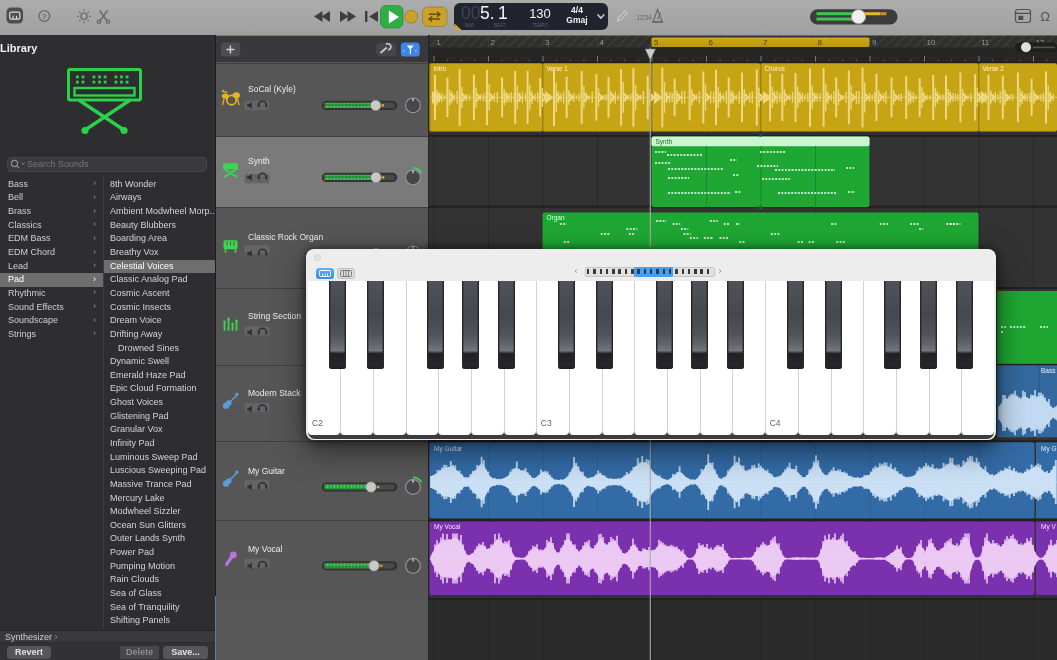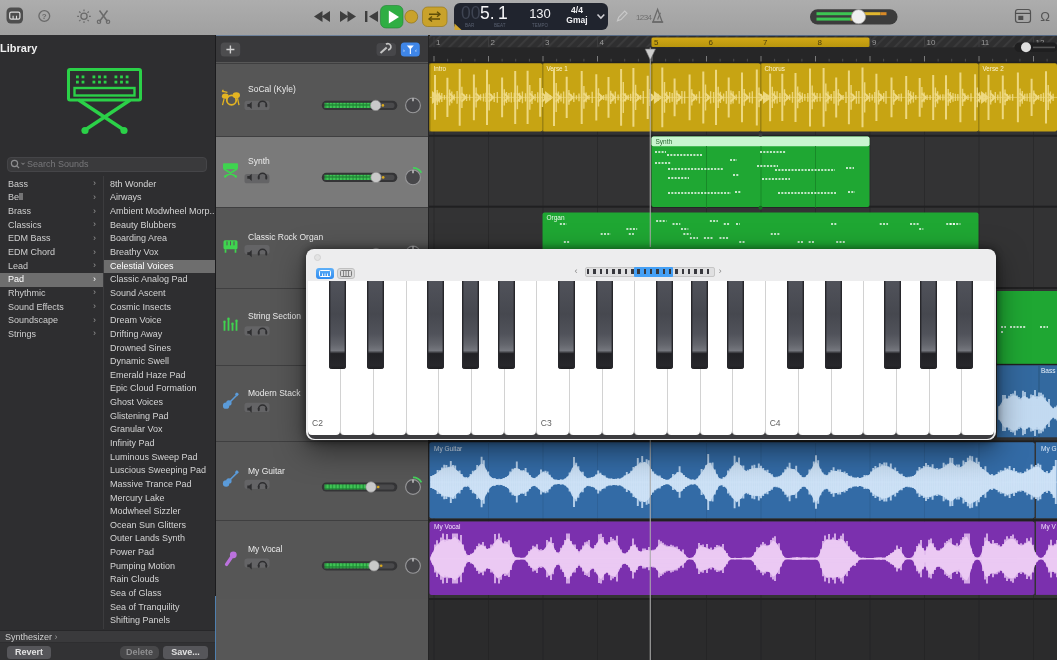--- a/index.html
+++ b/index.html
@@ -62,29 +62,29 @@
     <div class="abs" style="left:110px;top:218.7px;width:106px;height:13.64px;line-height:13.64px;font-size:9px;color:#d4d4d4;white-space:nowrap;overflow:hidden">Beauty Blubbers</div>
     <div class="abs" style="left:104px;top:232.4px;width:111px;height:13.64px;"></div>
     <div class="abs" style="left:110px;top:232.4px;width:106px;height:13.64px;line-height:13.64px;font-size:9px;color:#d4d4d4;white-space:nowrap;overflow:hidden">Boarding Area</div>
     <div class="abs" style="left:104px;top:246.0px;width:111px;height:13.64px;"></div>
     <div class="abs" style="left:110px;top:246.0px;width:106px;height:13.64px;line-height:13.64px;font-size:9px;color:#d4d4d4;white-space:nowrap;overflow:hidden">Breathy Vox</div>
     <div class="abs" style="left:104px;top:259.6px;width:111px;height:13.64px;background:#6e6e6e;"></div>
     <div class="abs" style="left:110px;top:259.6px;width:106px;height:13.64px;line-height:13.64px;font-size:9px;color:#ffffff;white-space:nowrap;overflow:hidden">Celestial Voices</div>
     <div class="abs" style="left:104px;top:273.3px;width:111px;height:13.64px;"></div>
     <div class="abs" style="left:110px;top:273.3px;width:106px;height:13.64px;line-height:13.64px;font-size:9px;color:#d4d4d4;white-space:nowrap;overflow:hidden">Classic Analog Pad</div>
     <div class="abs" style="left:104px;top:286.9px;width:111px;height:13.64px;"></div>
-    <div class="abs" style="left:110px;top:286.9px;width:106px;height:13.64px;line-height:13.64px;font-size:9px;color:#d4d4d4;white-space:nowrap;overflow:hidden">Sound Ascent</div>
+    <div class="abs" style="left:110px;top:286.9px;width:106px;height:13.64px;line-height:13.64px;font-size:9px;color:#d4d4d4;white-space:nowrap;overflow:hidden">Cosmic Ascent</div>
     <div class="abs" style="left:104px;top:300.6px;width:111px;height:13.64px;"></div>
     <div class="abs" style="left:110px;top:300.6px;width:106px;height:13.64px;line-height:13.64px;font-size:9px;color:#d4d4d4;white-space:nowrap;overflow:hidden">Cosmic Insects</div>
     <div class="abs" style="left:104px;top:314.2px;width:111px;height:13.64px;"></div>
     <div class="abs" style="left:110px;top:314.2px;width:106px;height:13.64px;line-height:13.64px;font-size:9px;color:#d4d4d4;white-space:nowrap;overflow:hidden">Dream Voice</div>
     <div class="abs" style="left:104px;top:327.8px;width:111px;height:13.64px;"></div>
     <div class="abs" style="left:110px;top:327.8px;width:106px;height:13.64px;line-height:13.64px;font-size:9px;color:#d4d4d4;white-space:nowrap;overflow:hidden">Drifting Away</div>
     <div class="abs" style="left:104px;top:341.5px;width:111px;height:13.64px;"></div>
-    <div class="abs" style="left:110px;top:341.5px;width:106px;height:13.64px;line-height:13.64px;font-size:9px;color:#d4d4d4;white-space:nowrap;overflow:hidden">Drowned Sines</div>
+    <div class="abs" style="left:118px;top:341.5px;width:106px;height:13.64px;line-height:13.64px;font-size:9px;color:#d4d4d4;white-space:nowrap;overflow:hidden">Drowned Sines</div>
     <div class="abs" style="left:104px;top:355.1px;width:111px;height:13.64px;"></div>
     <div class="abs" style="left:110px;top:355.1px;width:106px;height:13.64px;line-height:13.64px;font-size:9px;color:#d4d4d4;white-space:nowrap;overflow:hidden">Dynamic Swell</div>
     <div class="abs" style="left:104px;top:368.8px;width:111px;height:13.64px;"></div>
     <div class="abs" style="left:110px;top:368.8px;width:106px;height:13.64px;line-height:13.64px;font-size:9px;color:#d4d4d4;white-space:nowrap;overflow:hidden">Emerald Haze Pad</div>
     <div class="abs" style="left:104px;top:382.4px;width:111px;height:13.64px;"></div>
     <div class="abs" style="left:110px;top:382.4px;width:106px;height:13.64px;line-height:13.64px;font-size:9px;color:#d4d4d4;white-space:nowrap;overflow:hidden">Epic Cloud Formation</div>
     <div class="abs" style="left:104px;top:396.0px;width:111px;height:13.64px;"></div>
     <div class="abs" style="left:110px;top:396.0px;width:106px;height:13.64px;line-height:13.64px;font-size:9px;color:#d4d4d4;white-space:nowrap;overflow:hidden">Ghost Voices</div>
     <div class="abs" style="left:104px;top:409.7px;width:111px;height:13.64px;"></div>
     <div class="abs" style="left:110px;top:409.7px;width:106px;height:13.64px;line-height:13.64px;font-size:9px;color:#d4d4d4;white-space:nowrap;overflow:hidden">Glistening Pad</div>
@@ -114,21 +114,21 @@
     <div class="abs" style="left:110px;top:573.4px;width:106px;height:13.64px;line-height:13.64px;font-size:9px;color:#d4d4d4;white-space:nowrap;overflow:hidden">Rain Clouds</div>
     <div class="abs" style="left:104px;top:587.0px;width:111px;height:13.64px;"></div>
     <div class="abs" style="left:110px;top:587.0px;width:106px;height:13.64px;line-height:13.64px;font-size:9px;color:#d4d4d4;white-space:nowrap;overflow:hidden">Sea of Glass</div>
     <div class="abs" style="left:104px;top:600.6px;width:111px;height:13.64px;"></div>
     <div class="abs" style="left:110px;top:600.6px;width:106px;height:13.64px;line-height:13.64px;font-size:9px;color:#d4d4d4;white-space:nowrap;overflow:hidden">Sea of Tranquility</div>
     <div class="abs" style="left:104px;top:614.3px;width:111px;height:13.64px;"></div>
     <div class="abs" style="left:110px;top:614.3px;width:106px;height:13.64px;line-height:13.64px;font-size:9px;color:#d4d4d4;white-space:nowrap;overflow:hidden">Shifting Panels</div>
     <div class="abs" style="left:0;top:629.5px;width:215px;height:12px;background:#3a3a3c;border-top:1px solid #272729;font-size:9px;color:#cfcfcf;line-height:12px"><span style="margin-left:5px">Synthesizer</span> <span style="color:#9a9a9a">›</span></div>
     <div class="abs" style="left:0;top:642.5px;width:215px;height:17.5px;background:#323234"></div>
     <div class="abs" style="left:7px;top:646px;width:44px;height:13px;background:#56565a;border-radius:3.5px;font-size:9px;color:#e2e2e2;text-align:center;line-height:13px;font-weight:bold">Revert</div>
-    <div class="abs" style="left:120px;top:646px;width:39px;height:13px;background:#48484a;border-radius:5px;font-size:9px;color:#8e8e90;text-align:center;line-height:13px;font-weight:bold">Delete</div>
+    <div class="abs" style="left:120px;top:646px;width:39px;height:13px;background:#48484a;border-radius:0;font-size:9px;color:#8e8e90;text-align:center;line-height:13px;font-weight:bold">Delete</div>
     <div class="abs" style="left:163px;top:646px;width:45px;height:13px;background:#56565a;border-radius:3.5px;font-size:9px;color:#e2e2e2;text-align:center;line-height:13px;font-weight:bold">Save...</div>
 <div class="abs" style="left:216px;top:34.5px;width:213px;height:625.5px;background:#575757"></div>
     <div class="abs" style="left:216px;top:34.5px;width:841px;height:1.5px;background:rgba(130,170,220,0.5)"></div>
     <div class="abs" style="left:216px;top:36px;width:213px;height:26px;background:#39393b"></div>
     <div class="abs" style="left:216px;top:62.5px;width:213px;height:73.3px;background:#565656;border-top:1px solid #3f3f40"></div>
     <div class="abs" style="left:248px;top:84.0px;font-size:8.5px;color:#ebebeb;white-space:nowrap">SoCal (Kyle)</div>
     <div class="abs" style="left:216px;top:135.8px;width:213px;height:70.9px;background:#7a7a7a;border-top:1px solid #3f3f40"></div>
     <div class="abs" style="left:248px;top:156.1px;font-size:8.5px;color:#ebebeb;white-space:nowrap">Synth</div>
     <div class="abs" style="left:216px;top:206.7px;width:213px;height:81.3px;background:#565656;border-top:1px solid #3f3f40"></div>
     <div class="abs" style="left:248px;top:232.2px;font-size:8.5px;color:#ebebeb;white-space:nowrap">Classic Rock Organ</div>

